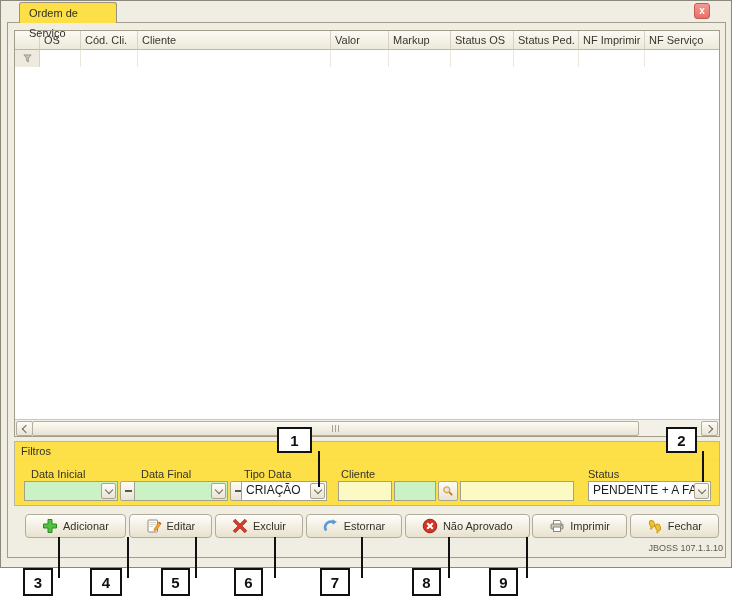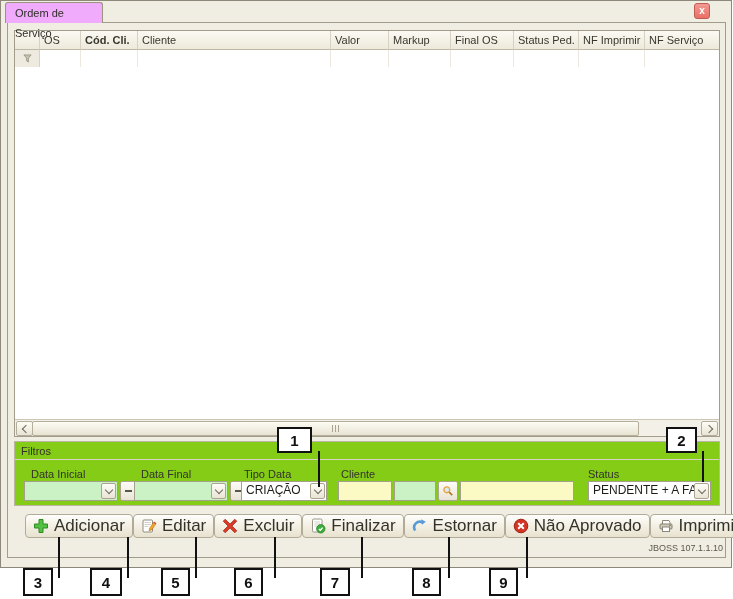--- a/index.html
+++ b/index.html
@@ -2,59 +2,59 @@
 <html><head>
 <meta charset="utf-8">
 <style>
   html,body{margin:0;padding:0;}
   .root{position:relative;width:733px;height:599px;background:#ffffff;font-family:"Liberation Sans",sans-serif;overflow:hidden;-webkit-font-smoothing:antialiased;}
   .abs{position:absolute;box-sizing:border-box;}
 
   
   .window{left:0;top:0;width:732px;height:568px;background:#F0EDE3;border:1px solid #8E887A;}
   .page{left:7px;top:22px;width:719px;height:536px;background:#F0EDE3;border:1px solid #A29C8B;}
-  .tab{left:5px;top:2px;width:98px;height:21px;background:#f0abfc;border:1px solid #99937F;border-bottom:none;border-radius:3px 3px 0 0;z-index:3;font-size:11px;color:#2F2E28;line-height:20px;padding-left:9px;}
+  .tab{left:19px;top:2px;width:98px;height:21px;background:#fde047;border:1px solid #99937F;border-bottom:none;border-radius:3px 3px 0 0;z-index:3;font-size:11px;color:#2F2E28;line-height:20px;padding-left:9px;}
   .close-btn{left:694px;top:3px;width:16px;height:16px;background:linear-gradient(180deg,#F29A93,#E96F66);border:1px solid #C05B54;border-radius:3px;z-index:4;color:#fff;font-size:10px;font-weight:bold;text-align:center;line-height:13px;}
 
   
   .grid{left:14px;top:30px;width:706px;height:407px;background:#fff;border:1px solid #A29C8B;z-index:2;}
   .gh-row{display:flex;height:19px;}
   .gh-cell{box-sizing:border-box;background:linear-gradient(180deg,#FBF9F2,#EDE9DB);border-right:1px solid #D6D1C2;border-bottom:1px solid #BDB7A6;font-size:11px;color:#38372F;line-height:18px;padding:0 0 0 4px;white-space:nowrap;overflow:hidden;}
   .fr-row{display:flex;height:17px;border-bottom:1px solid #C2BCAC;}
   .fr-cell{box-sizing:border-box;background:#fff;border-right:1px solid #EBE7DC;}
   .fr-ind{background:#EEEAE0;border-right:1px solid #D6D1C2;display:flex;align-items:center;justify-content:center;}
-  .w-ind{width:25px;}.w-os{width:41px;}.w-cod{width:57px;font-weight:bold;}.w-cli{width:193px;}.w-val{width:58px;}
+  .w-ind{width:25px;}.w-os{width:41px;}.w-cod{width:57px;}.w-cli{width:193px;}.w-val{width:58px;}
   .w-mk{width:62px;}.w-sos{width:63px;}.w-sped{width:65px;}.w-nfr{width:66px;}.w-nfs{flex:1;border-right:none;}
   .grid-body{position:absolute;left:0;right:0;top:36px;bottom:16px;background:#fff;}
   .hscroll{position:absolute;left:0;right:0;bottom:0;height:16px;background:#F3F0E7;border-top:1px solid #CCC6B6;}
   .sb-btn{position:absolute;top:1px;width:15px;height:13px;background:linear-gradient(180deg,#FDFCF6,#E9E4D4);border:1px solid #B3AD9C;border-radius:2px;display:flex;align-items:center;justify-content:center;}
   .sb-left{left:1px;}.sb-right{right:1px;}
   .sb-thumb{position:absolute;left:17px;top:1px;width:605px;height:13px;background:linear-gradient(180deg,#FDFBF4,#E8E3D3);border:1px solid #B5AE9C;border-radius:2px;display:flex;align-items:center;justify-content:center;gap:2px;}
   .grip-bar{width:1px;height:7px;background:#ABA493;}
   .chev{width:5px;height:5px;border-right:1.5px solid #6B675A;border-bottom:1.5px solid #6B675A;display:inline-block;}
   .chev-left{transform:rotate(135deg);margin-left:2px;}
   .chev-right{transform:rotate(-45deg);margin-right:2px;}
   .chev-down{transform:rotate(45deg);margin-top:-2px;}
 
   
-  .filtros{left:14px;top:441px;width:706px;height:65px;background:#84cc16;border:1px solid #BBB5A4;z-index:2;}
+  .filtros{left:14px;top:441px;width:706px;height:65px;background:#fde047;border:1px solid #BBB5A4;z-index:2;}
   .f-caption{position:absolute;left:6px;top:3px;font-size:11px;color:#33322B;}
   .f-sep{position:absolute;left:0;right:0;top:17px;height:1px;background:#D8D3C4;}
   .f-label{position:absolute;top:26px;font-size:11px;color:#33322B;white-space:nowrap;}
   .field{position:absolute;top:39px;height:18px;border:1px solid #A3A18E;background:#fff;}
   .f-green{background:#CBF2C4;}
   .f-yellow{background:#FBFAC5;}
   .dd-btn{position:absolute;right:1px;top:1px;bottom:1px;width:13px;background:linear-gradient(180deg,#FDFCF7,#E9E4D5);border:1px solid #AAA490;border-radius:2px;display:flex;align-items:center;justify-content:center;}
   .sq-btn{position:absolute;top:39px;width:14px;height:18px;background:linear-gradient(180deg,#FDFCF7,#E9E4D5);border:1px solid #AAA490;border-radius:2px;display:flex;align-items:center;justify-content:center;}
   .minus-bar{width:7px;height:2px;background:#5A5749;}
   .combo-text{position:absolute;left:4px;top:0;line-height:17px;font-size:12px;color:#1E1D19;white-space:nowrap;overflow:hidden;right:15px;}
 
   
   .btnbar{left:25px;top:514px;width:694px;height:24px;display:flex;justify-content:space-between;z-index:2;}
-  .abtn{box-sizing:border-box;height:24px;display:inline-flex;align-items:center;gap:5px;padding:0 7px;background:linear-gradient(180deg,#FEFEFC 0%,#F3EFE3 50%,#E8E2CF 100%);border:1px solid #B2AB99;border-radius:4px;font-size:17px;color:#33322B;white-space:nowrap;box-shadow:0 1px 0 rgba(255,255,255,.6) inset;}
+  .abtn{box-sizing:border-box;height:24px;display:inline-flex;align-items:center;gap:5px;padding:0 16px;background:linear-gradient(180deg,#FEFEFC 0%,#F3EFE3 50%,#E8E2CF 100%);border:1px solid #B2AB99;border-radius:4px;font-size:11px;color:#33322B;white-space:nowrap;box-shadow:0 1px 0 rgba(255,255,255,.6) inset;}
   .abtn svg{flex:0 0 auto;}
   .jboss{top:543px;right:10px;font-size:9px;color:#5C584C;z-index:2;}
 
   
   .co-box{background:#fff;border:2px solid #111;z-index:6;display:flex;align-items:center;justify-content:center;font-size:15px;font-weight:bold;color:#111;}
   .co-line{width:2px;background:#111;z-index:5;}
 </style>
 </head>
 <body>
 
@@ -72,21 +72,21 @@
   </div>
 
   <div class="abs grid">
     <div class="gh-row">
       <div class="gh-cell w-ind"></div>
       <div class="gh-cell w-os">OS</div>
       <div class="gh-cell w-cod">Cód. Cli.</div>
       <div class="gh-cell w-cli">Cliente</div>
       <div class="gh-cell w-val">Valor</div>
       <div class="gh-cell w-mk">Markup</div>
-      <div class="gh-cell w-sos">Final OS</div>
+      <div class="gh-cell w-sos">Status OS</div>
       <div class="gh-cell w-sped">Status Ped.</div>
       <div class="gh-cell w-nfr">NF Imprimir</div>
       <div class="gh-cell w-nfs">NF Serviço</div>
     </div>
     <div class="fr-row">
       <div class="fr-cell fr-ind w-ind">
         <svg width="9" height="9" viewBox="0 0 10 10">
             <path d="M1 1h8L6 4.6V9L4 7.6V4.6z" fill="#C9C3B1" stroke="#8D8875" stroke-width="0.8"></path>
           </svg>
       </div>
@@ -188,29 +188,20 @@
           <path d="M8.6 10.2l4.2-6 2.2 1.6-4.2 6-2.7 1.1z" fill="#F4A428" stroke="#B77514" stroke-width="0.6"></path>
           <path d="M12.8 4.2l2.2 1.6" stroke="#D94A3A" stroke-width="1.4"></path>
         </svg>
       <span>Editar</span>
     </div>
     <div class="abtn">
       <svg width="16" height="16" viewBox="0 0 16 16">
           <path d="M3.2 1.2L8 6l4.8-4.8 2 2L10 8l4.8 4.8-2 2L8 10l-4.8 4.8-2-2L6 8 1.2 3.2z" fill="#DA3A28" stroke="#9E2417" stroke-width="0.7"></path>
         </svg>
       <span>Excluir</span>
-    </div>
-    <div class="abtn">
-      <svg width="16" height="16" viewBox="0 0 16 16">
-          <rect x="2.5" y="1" width="9.5" height="13" rx="1.2" fill="#fff" stroke="#9A968A"></rect>
-          <path d="M4.5 4h5.5M4.5 6h5.5M4.5 8h3" stroke="#C8C4B6" stroke-width="0.8"></path>
-          <circle cx="10.8" cy="10.8" r="4.2" fill="#3BAE3B" stroke="#2A832A" stroke-width="0.8"></circle>
-          <path d="M8.9 10.9l1.4 1.4 2.3-2.7" stroke="#fff" stroke-width="1.4" fill="none"></path>
-        </svg>
-      <span>Finalizar</span>
     </div>
     <div class="abtn">
       <svg width="16" height="16" viewBox="0 0 16 16">
           <path d="M3.2 12.5a5.6 5.6 0 0 1 7.6-7.9" fill="none" stroke="#5B9BD5" stroke-width="2.6"></path>
           <path d="M9.2 1.2l4.6 2.6-3.8 3z" fill="#5B9BD5"></path>
         </svg>
       <span>Estornar</span>
     </div>
     <div class="abtn">
       <svg width="16" height="16" viewBox="0 0 16 16">

